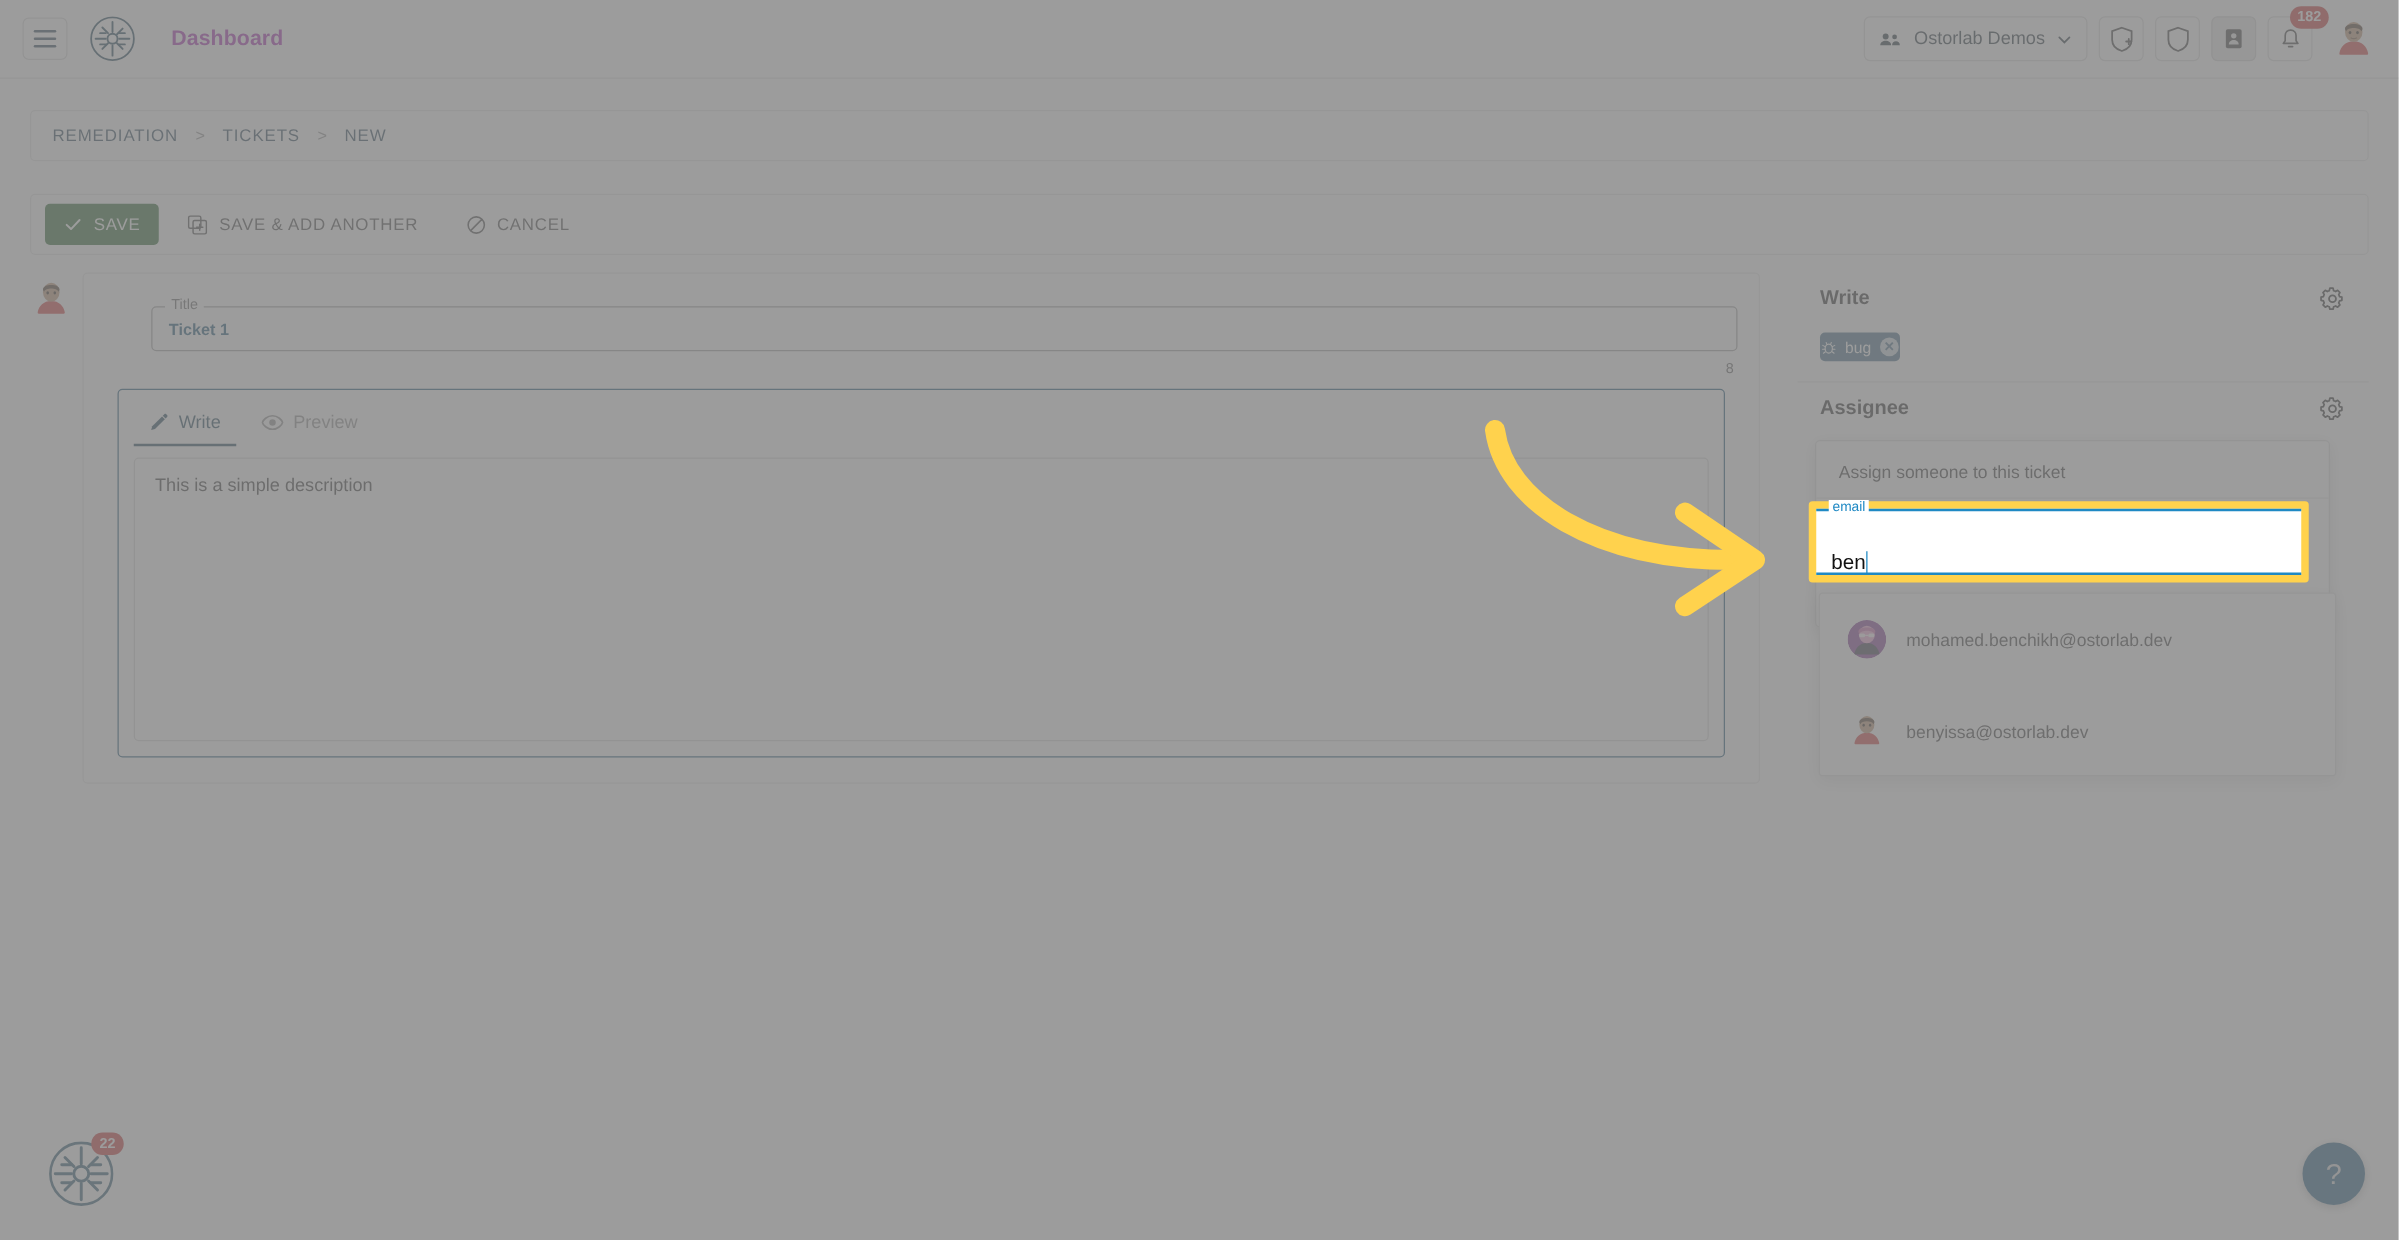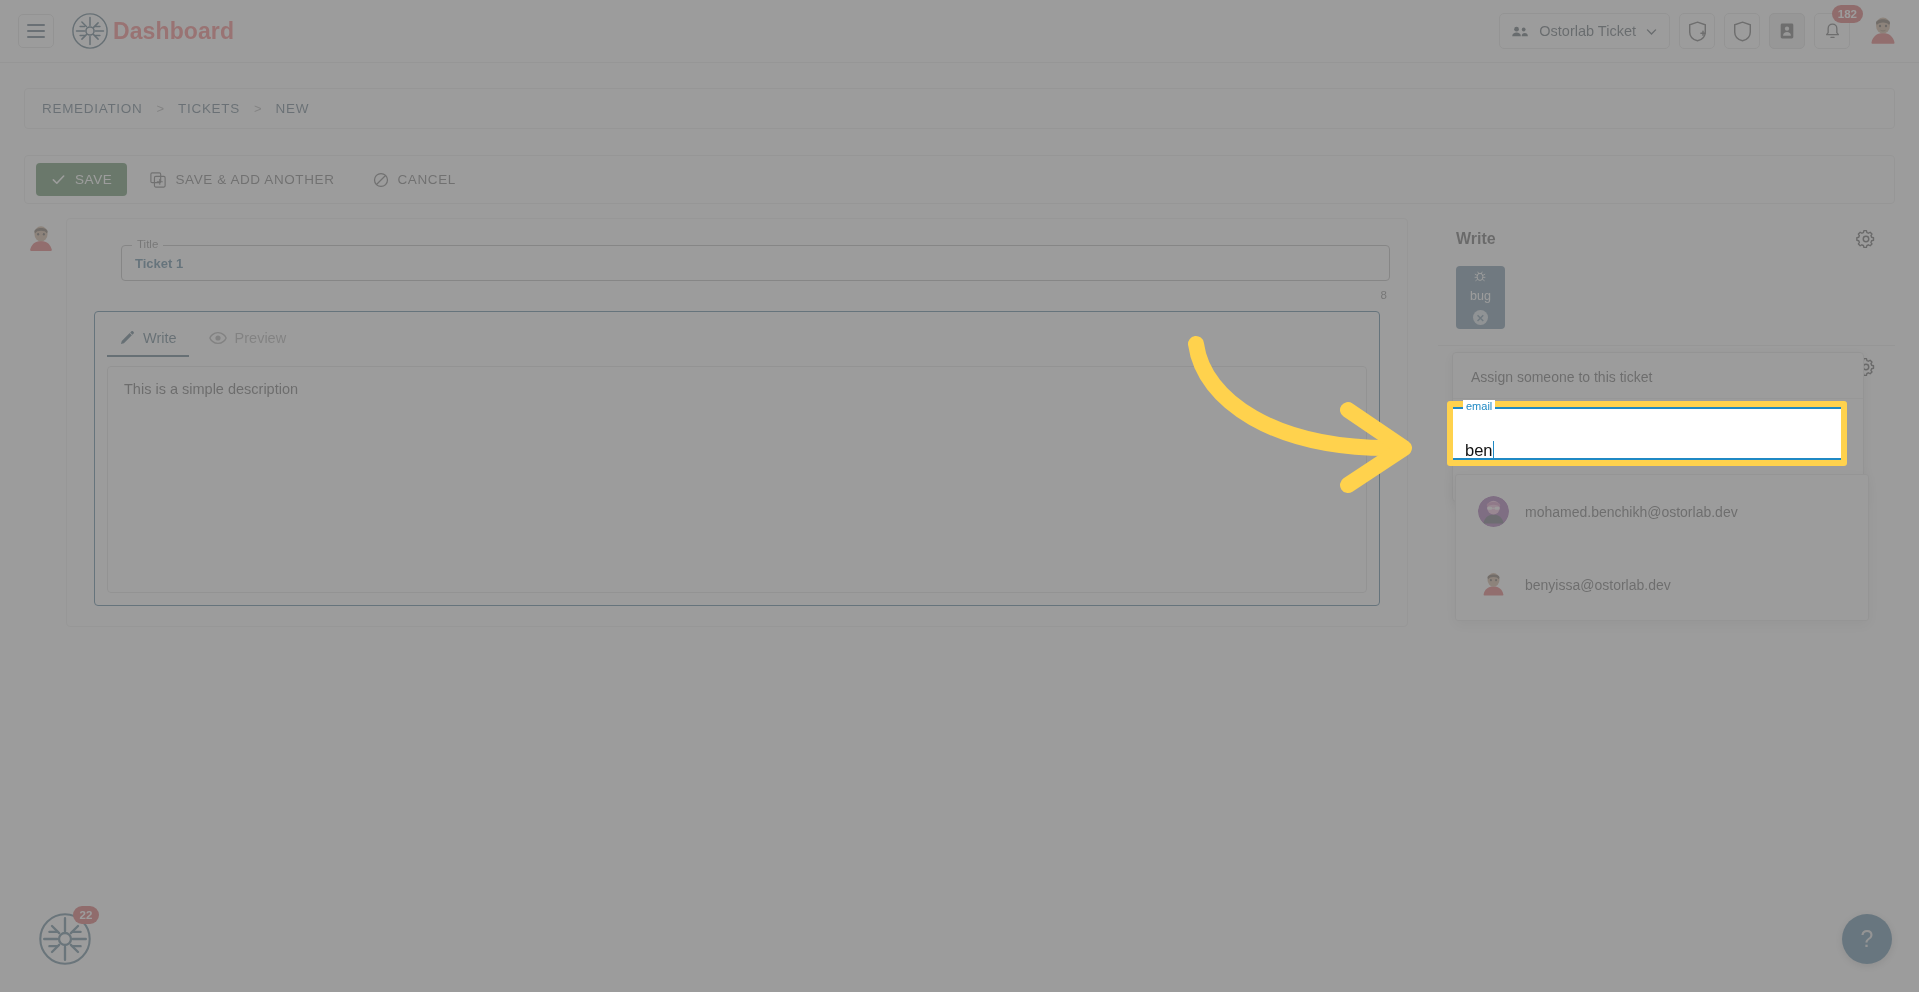--- a/index.html
+++ b/index.html
@@ -37,21 +37,21 @@
     display: flex; flex-direction: column; align-items: center; justify-content: center;
     gap: 4px; background: #fff; cursor: pointer;
   }
   .hamburger span { display:block; width: 18px; height: 2px; background:#1b3a4f; border-radius:1px;}
   .brand-logo {
     width: 38px; height: 38px; margin-left: 17px; border-radius: 50%;
     background: #fff; position: relative; overflow: hidden;
     display:flex;align-items:center;justify-content:center;
   }
   .app-title {
-    margin-left: 4px; font-size: 23px; color: #ef4444; font-weight: 700;
+    margin-left: 28px; font-size: 17px; color: #a21caf; font-weight: 700;
     letter-spacing: .1px;
   }
   .header-right { margin-left: auto; display: flex; align-items: center; gap: 9px; }
   .org-select {
     height: 36px; min-width: 167px; border: 1px solid #d9d9d9; border-radius: 5px;
     display: flex; align-items: center; gap: 9px; padding: 0 11px;
     font-size: 14.5px; color: #16242e; background: #fff; cursor: pointer;
   }
   .icon-btn {
     width: 36px; height: 36px; border: 1px solid #d9d9d9; border-radius: 5px;
@@ -146,21 +146,21 @@
   .rail-head {
     display: flex; align-items: center; justify-content: space-between;
     padding: 10px 0 4px 0;
   }
   .rail-title { font-size: 16px; font-weight: 700; color: #1c1c1c; }
   .gear { width: 22px; height: 22px; cursor: pointer; }
   .tag-row { padding: 12px 0 16px 0; }
   .tag-chip {
     display: inline-flex; align-items: center; gap: 7px;
     background: #37627f; color: #fff; border-radius: 4px;
-    padding: 4px 14px; font-size: 12.5px; flex-direction: column;
+    padding: 4px 1px; font-size: 12.5px;
   }
   .tag-x {
     width: 15px; height: 15px; border-radius: 50%;
     background: #c9d5dd; color: #37627f; font-size: 10.5px;
     display: flex; align-items: center; justify-content: center;
     cursor: pointer; font-weight: 700;
   }
   .rail-divider { height: 1px; background: #e3e3e3; margin: 0 -18px; }
 
   
@@ -279,21 +279,21 @@
 
     <div class="header-right">
 
       <div class="org-select">
         <svg width="19" height="15" viewBox="0 0 24 18">
           <circle cx="7" cy="6" r="3" fill="#16242e"></circle>
           <circle cx="16" cy="6.5" r="2.4" fill="#16242e"></circle>
           <path d="M1.5 15c0-3 2.6-4.6 5.5-4.6S12.5 12 12.5 15z" fill="#16242e"></path>
           <path d="M13.5 15c0-2.4 1.6-4 3.9-4s3.9 1.6 3.9 4z" fill="#16242e"></path>
         </svg>
-        <span>Ostorlab Ticket</span>
+        <span>Ostorlab Demos</span>
         <svg width="13" height="13" viewBox="0 0 16 16">
           <path d="M3 6l5 5 5-5" fill="none" stroke="#16242e" stroke-width="1.7" stroke-linecap="round"></path>
         </svg>
       </div>
 
       <div class="icon-btn">
         <svg width="19" height="21" viewBox="0 0 20 22">
           <path d="M10 1.2 18.2 4v7.4c0 5-3.4 8.1-8.2 9.4C5.2 19.5 1.8 16.4 1.8 11.4V4z" fill="none" stroke="#2d2d2d" stroke-width="1.5"></path>
           <path d="M13.6 12.8h4.4M15.8 10.6v4.4" stroke="#2d2d2d" stroke-width="1.5" stroke-linecap="round"></path>
         </svg>

